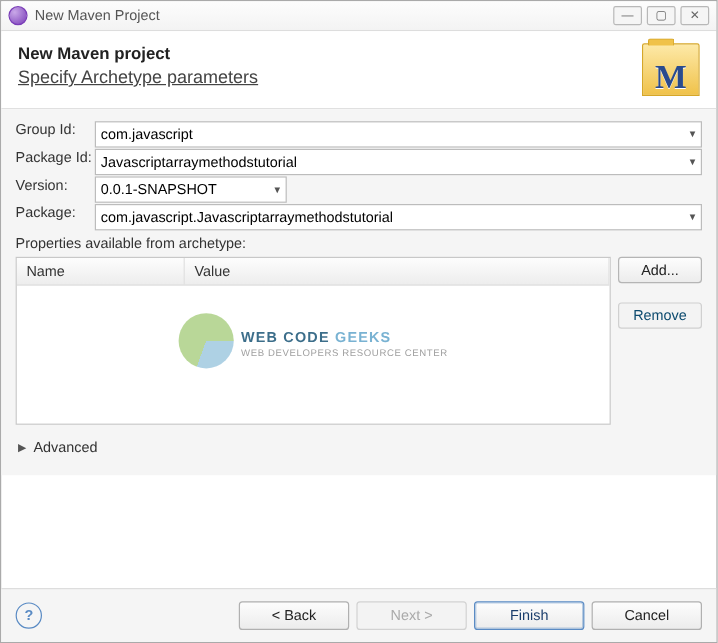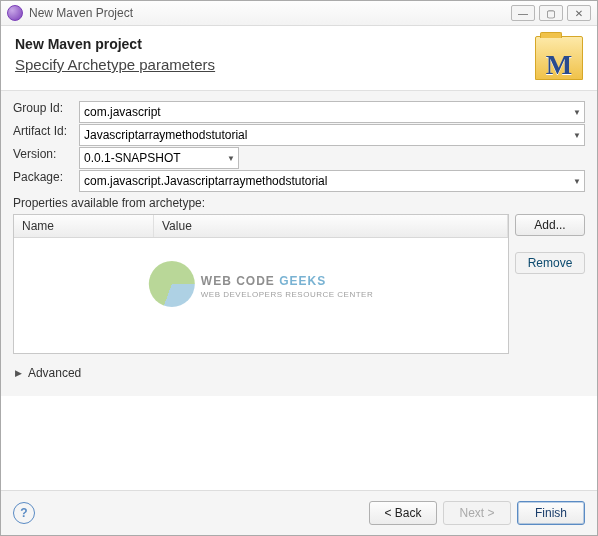--- a/index.html
+++ b/index.html
@@ -31,33 +31,33 @@
   .props-row { display: flex; gap: 6px; }
   .table-wrap { flex: 1; border: 1px solid #c8c8c8; background: #fff; height: 140px; position: relative; overflow: hidden;}
   .thead { display: flex; background: linear-gradient(#fdfdfd,#ededed); border-bottom: 1px solid #d8d8d8; }
   .th { padding: 4px 8px; border-right: 1px solid #e0e0e0; color:#333;}
   .th.name { width: 140px; }
   .th.value { flex: 1; }
   .watermark { position: absolute; top: 50%; left: 50%; transform: translate(-50%,-50%); opacity: .8; text-align: center; white-space: nowrap; display:flex; align-items:center; gap:6px;}
   .wm-logo{ width:46px; height:46px; border-radius:50%; background: conic-gradient(#6fae2a 0 90deg, #58a0c8 90deg 200deg, #6fae2a 200deg 360deg); opacity:.6; filter: blur(.3px);}
   .wm-text{ display:flex; flex-direction:column; align-items:flex-start;}
   .wm-main{ font-size:18px; font-weight:600; letter-spacing:1px;}
-  .wm-main .g1{color:#737373;} .wm-main .g2{color:#58a0c8;}
+  .wm-main .g1{color:#0c4a6e;} .wm-main .g2{color:#58a0c8;}
   .wm-sub{ font-size:8px; color:#888; letter-spacing:.5px;}
   .btn-col { display:flex; flex-direction:column; gap:16px; width:70px;}
   .btn { border:1px solid #b5b5b5; background: linear-gradient(#fdfdfd,#ececec); border-radius:3px; padding:3px 0; text-align:center; cursor:pointer; color:#222;}
   .btn.disabled { color:#0c4a6e; border-color:#d0d0d0; background:#f3f3f3; cursor:default;}
   
   .advanced { padding: 12px 2px 10px 2px; display:flex; align-items:center; color:#333; cursor:pointer;}
   .advanced .tri { display:inline-block; margin-right:6px; font-size:9px; color:#555;}
   
   .footer { margin-top:auto; border-top:1px solid #ddd; padding:10px 12px; display:flex; align-items:center; background:#f5f5f5;}
   .help { width:22px; height:22px; border:1.5px solid #5a8bc4; border-radius:50%; color:#5a8bc4; display:flex; align-items:center; justify-content:center; font-weight:bold; cursor:pointer;}
   .footer-btns { margin-left:auto; display:flex; gap:6px;}
-  .fbtn { width:68px; padding:4px 0; border:1px solid #b0b0b0; border-radius:3px; background:linear-gradient(#fdfdfd,#ececec); text-align:center; cursor:pointer; color:#222;}
+  .fbtn { width:92px; padding:4px 0; border:1px solid #b0b0b0; border-radius:3px; background:linear-gradient(#fdfdfd,#ececec); text-align:center; cursor:pointer; color:#222;}
   .fbtn.disabled { color:#aaa; border-color:#d2d2d2; background:#f3f3f3; cursor:default;}
   .fbtn.primary { border-color:#5a8bc4; box-shadow: 0 0 0 1px rgba(90,139,196,.4) inset; color:#1a3d6b;}
 </style>
 </head>
 <body>
 
 <div class="titlebar">
   <div class="app-icon"></div>
   <div class="title">New Maven Project</div>
   <div class="win-btns">
@@ -79,21 +79,21 @@
 
 <div class="form-area">
   <div class="row">
     <label>Group Id:</label>
     <div class="combo">
       <input value="com.javascript" style="">
       <span class="arrow">▼</span>
     </div>
   </div>
   <div class="row">
-    <label>Artifact Id:</label>
+    <label>Package Id:</label>
     <div class="combo">
       <input value="Javascriptarraymethodstutorial" style="">
       <span class="arrow">▼</span>
     </div>
   </div>
   <div class="row">
     <label>Version:</label>
     <div class="combo short">
       <input value="0.0.1-SNAPSHOT" style="">
       <span class="arrow">▼</span>
@@ -133,14 +133,15 @@
     <span>Advanced</span>
   </div>
 </div>
 
 <div class="footer">
   <div class="help">?</div>
   <div class="footer-btns">
     <div class="fbtn">&lt; Back</div>
     <div class="fbtn disabled">Next &gt;</div>
     <div class="fbtn primary">Finish</div>
+    <div class="fbtn">Cancel</div>
   </div>
 </div>
 
 </body></html>

